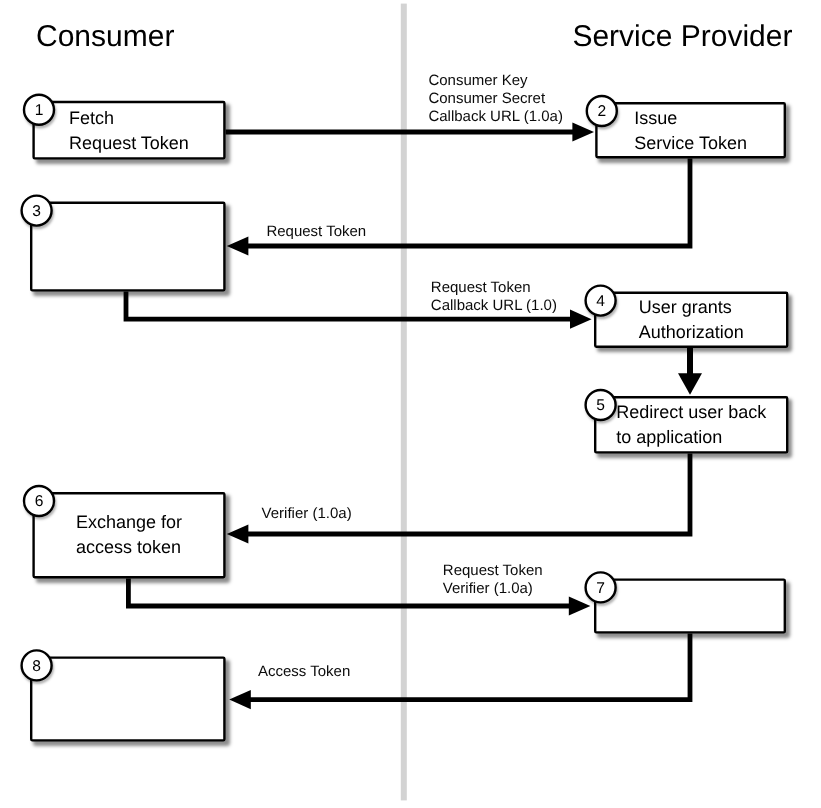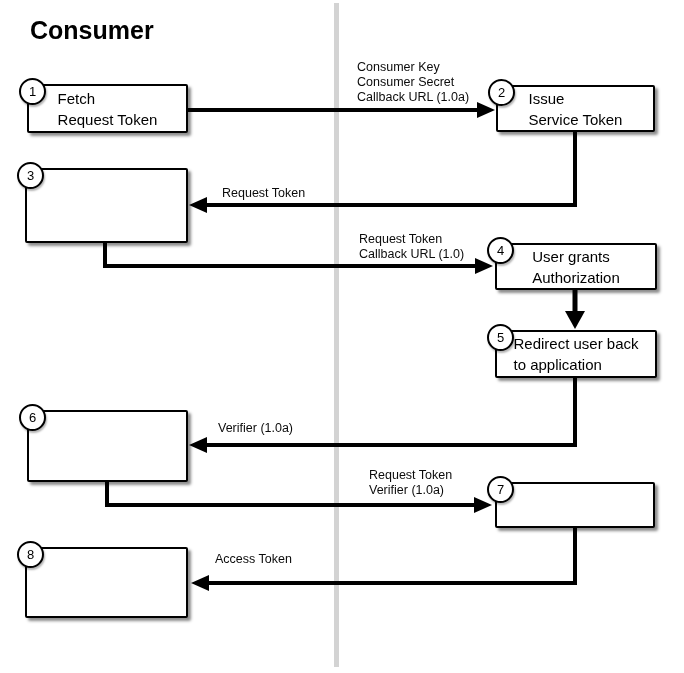--- a/index.html
+++ b/index.html
@@ -11,21 +11,21 @@
   .canvas {
     position: relative;
     width: 684px;
     height: 673px;
     background: #ffffff;
     overflow: hidden;
   }
   .lane-title {
     position: absolute;
     font-size: 25px;
-    font-weight: 700;
+    font-weight: 400;
     color: #000;
     letter-spacing: 0px;
     white-space: nowrap;
   }
   .divider {
     position: absolute;
     left: 334px;
     top: 3px;
     width: 5px;
     height: 664px;
@@ -81,20 +81,21 @@
     color: #0b0b0b;
     white-space: pre-line;
   }
 </style>
 </head>
 <body>
 
 <div class="canvas">
 
   <div class="lane-title" style="left:30px; top:16px;">Consumer</div>
+  <div class="lane-title" style="left:477px; top:16px;">Service Provider</div>
 
   <div class="divider"></div>
 
   <svg class="connector-layer" width="684" height="673" viewBox="0 0 684 673">
     <g stroke="#000" stroke-width="4" fill="none" stroke-linejoin="miter">
       <path d="M188 110 H479"></path>
       <path d="M575 132 V205 H203"></path>
       <path d="M105 243 V266 H477"></path>
       <path d="M575 290 V313" stroke-width="5"></path>
       <path d="M575 378 V445 H203"></path>
@@ -135,20 +136,22 @@
   </div>
 
   <div class="node" style="left:495px; top:330px; width:162px; height:48px;">
     <span class="badge">5</span>
     <span class="node-label">Redirect user back
 to application</span>
   </div>
 
   <div class="node" style="left:27px; top:410px; width:161px; height:72px;">
     <span class="badge">6</span>
+    <span class="node-label">Exchange for
+access token</span>
   </div>
 
   <div class="node" style="left:495px; top:482px; width:160px; height:46px;">
     <span class="badge">7</span>
   </div>
 
   <div class="node" style="left:25px; top:547px; width:163px; height:71px;">
     <span class="badge">8</span>
   </div>
 

